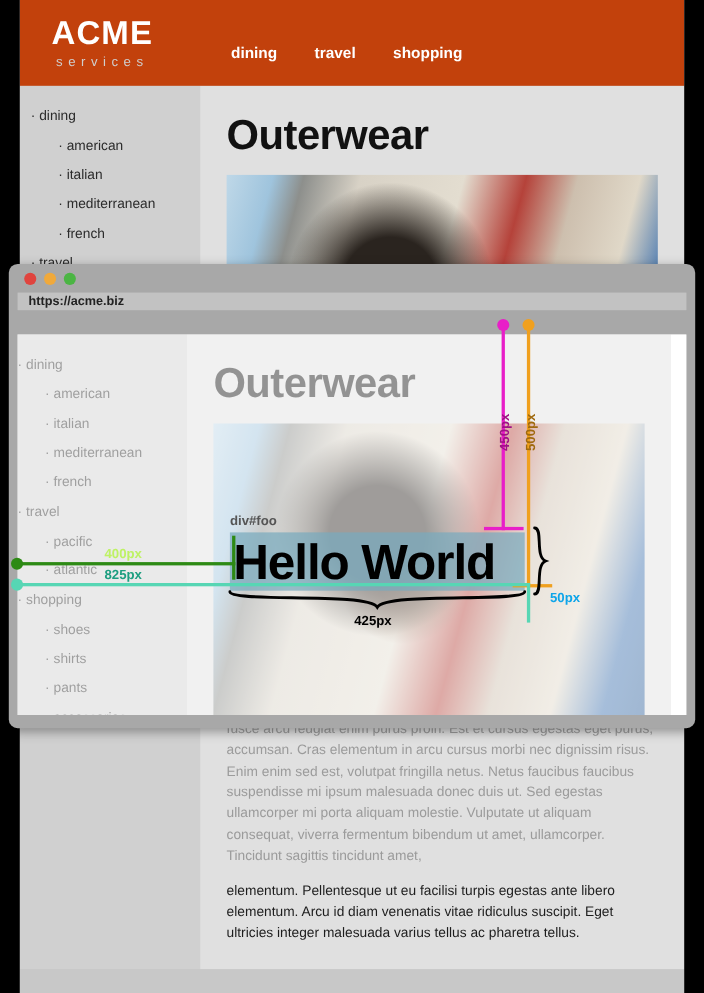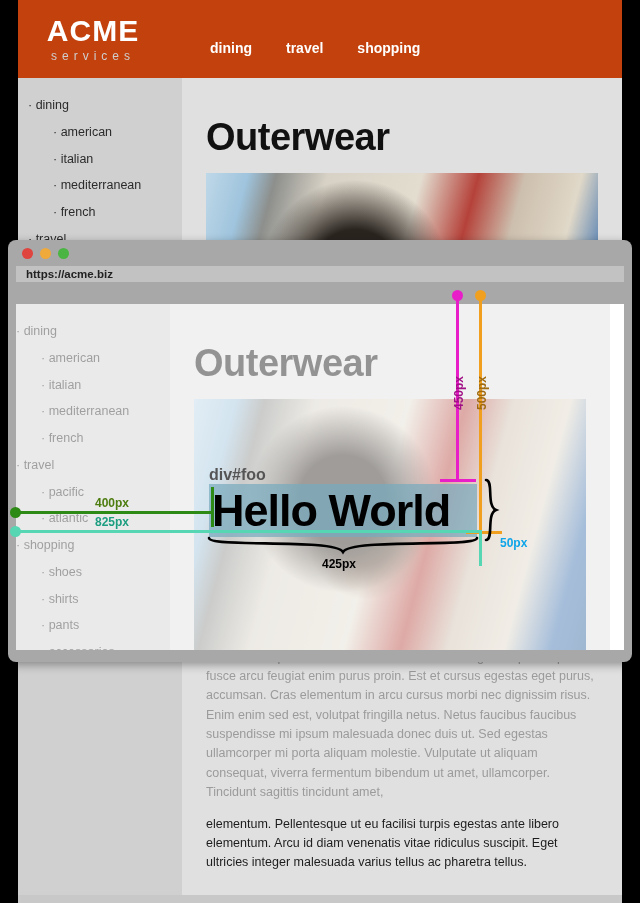--- a/index.html
+++ b/index.html
@@ -53,21 +53,21 @@
   .side-item.lvl1::before { content:"\00B7  "; }
   .side-item.lvl2 { padding-left:35px; }
   .side-item.lvl2::before { content:"\00B7  "; }
 
   .content {
     flex:1; background:#e0e0e0; padding:14px 24px 10px 24px;
     min-height:560px;
   }
   .page-title {
     font-size:38px; font-weight:bold; color:#111;
-    margin:24px 0 14px 0; letter-spacing:-0.5px;
+    margin:10px 0 14px 0; letter-spacing:-0.5px;
   }
 
   
   .photo {
     width:100%; height:295px; margin-bottom:14px;
     background:
       radial-gradient(circle at 38% 34%, #2a241f 0 14%, rgba(42,36,31,0) 30%),
       radial-gradient(circle at 44% 48%, #8a6a52 0 9%, rgba(138,106,82,0) 22%),
       linear-gradient(105deg,
         #bfd8e8 0%, #9fc4dd 9%, #8d8f8c 15%, #d8d2c6 26%,
@@ -136,21 +136,21 @@
   .m-label.vert { transform:rotate(-90deg); transform-origin:left top; }
 
   
   #foo-box {
     position:absolute; left:209px; top:484px;
     width:268px; height:53px;
     background:rgba(120,170,190,0.72);
   }
   #foo-tag {
     position:absolute; left:209px; top:466px;
-    font-size:16px; font-weight:bold; color:#555;
+    font-size:12px; font-weight:bold; color:#555;
   }
   #foo-text {
     position:absolute; left:212px; top:484px;
     font-size:45px; font-weight:bold; color:#000;
     line-height:53px; letter-spacing:-1px;text-align:right;
   }
 </style>
 </head>
 <body>
 
@@ -261,21 +261,21 @@
   <div class="m-label vert" style="left:452px; top:410px; color:#a01286;">450px</div>
 
   <div class="m-line-v" style="left:479px; top:294px; height:240px; background:#f0a01e;"></div>
   <div class="m-dot" style="left:475px; top:290px; background:#f0a01e;"></div>
   <div class="m-line-h" style="left:466px; top:531px; width:36px; background:#f0a01e;"></div>
   <div class="m-label vert" style="left:475px; top:410px; color:#a06a10;">500px</div>
 
   <div class="m-line-h" style="left:15px; top:511px; width:199px; background:#2d8a14;"></div>
   <div class="m-dot" style="left:10px; top:507px; background:#2d8a14;"></div>
   <div class="m-line-v" style="left:211px; top:487px; height:40px; background:#2d8a14;"></div>
-  <div class="m-label" style="left:95px; top:496px; color:#4d7c0f;">400px</div>
+  <div class="m-label" style="left:95px; top:496px; color:#bef264;">400px</div>
 
   <div class="m-line-h" style="left:15px; top:530px; width:466px; background:#57d6b4;"></div>
   <div class="m-dot" style="left:10px; top:526px; background:#57d6b4;"></div>
   <div class="m-line-v" style="left:479px; top:530px; height:36px; background:#57d6b4;"></div>
   <div class="m-label" style="left:95px; top:515px; color:#1d9e80;">825px</div>
 
   <svg style="position:absolute; left:482px; top:478px;" width="26" height="64" viewBox="0 0 26 64">
     <path d="M4 2 C12 2 4 28 14 32 C4 36 12 62 4 62" fill="none" stroke="#000" stroke-width="2.6" stroke-linecap="round"></path>
   </svg>
   <div class="m-label" style="left:500px; top:500px; color:#0ea5e9;margin-top:36px;">50px</div>

